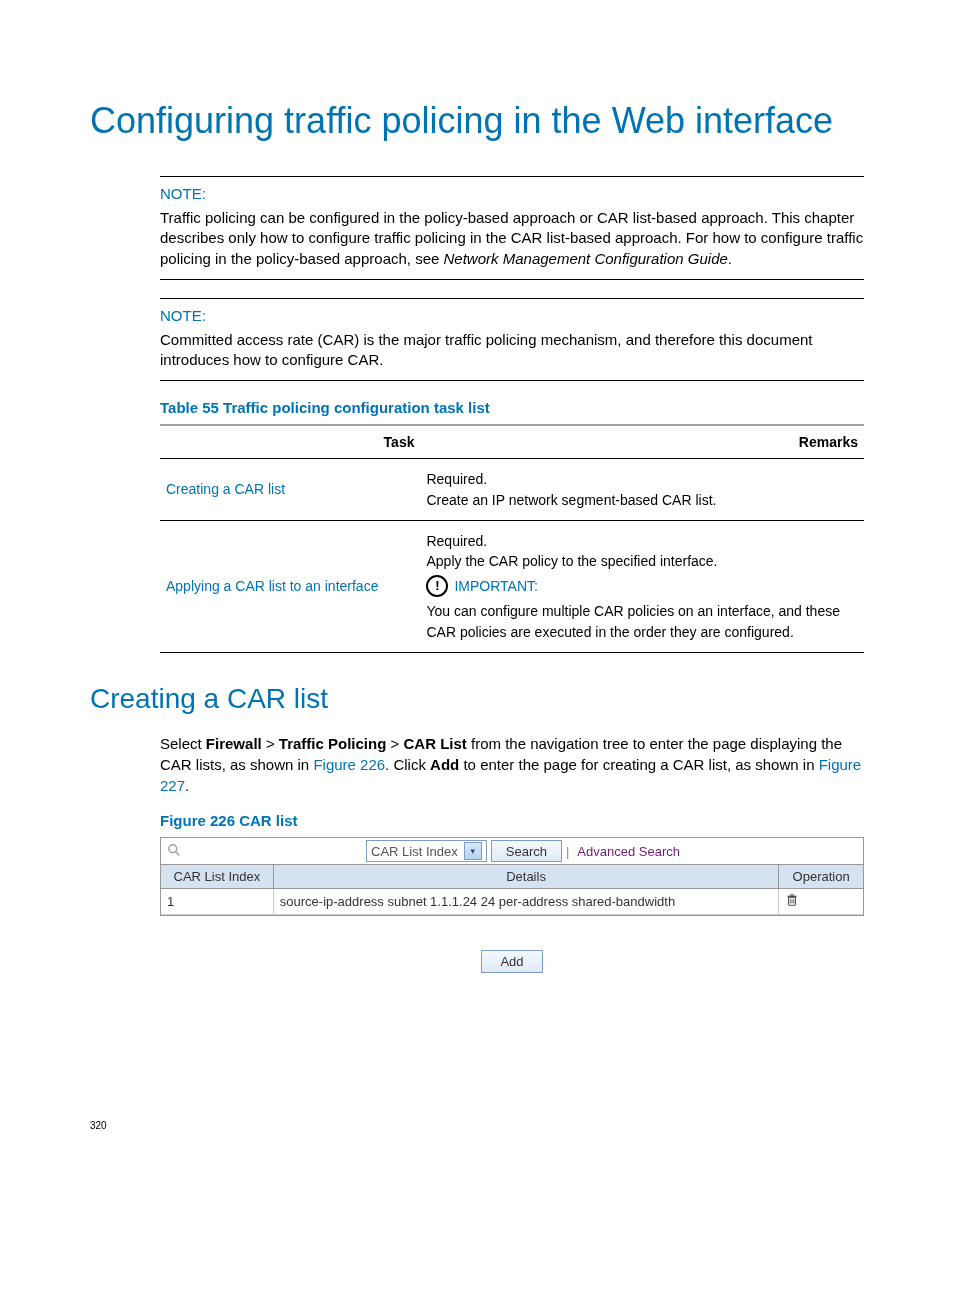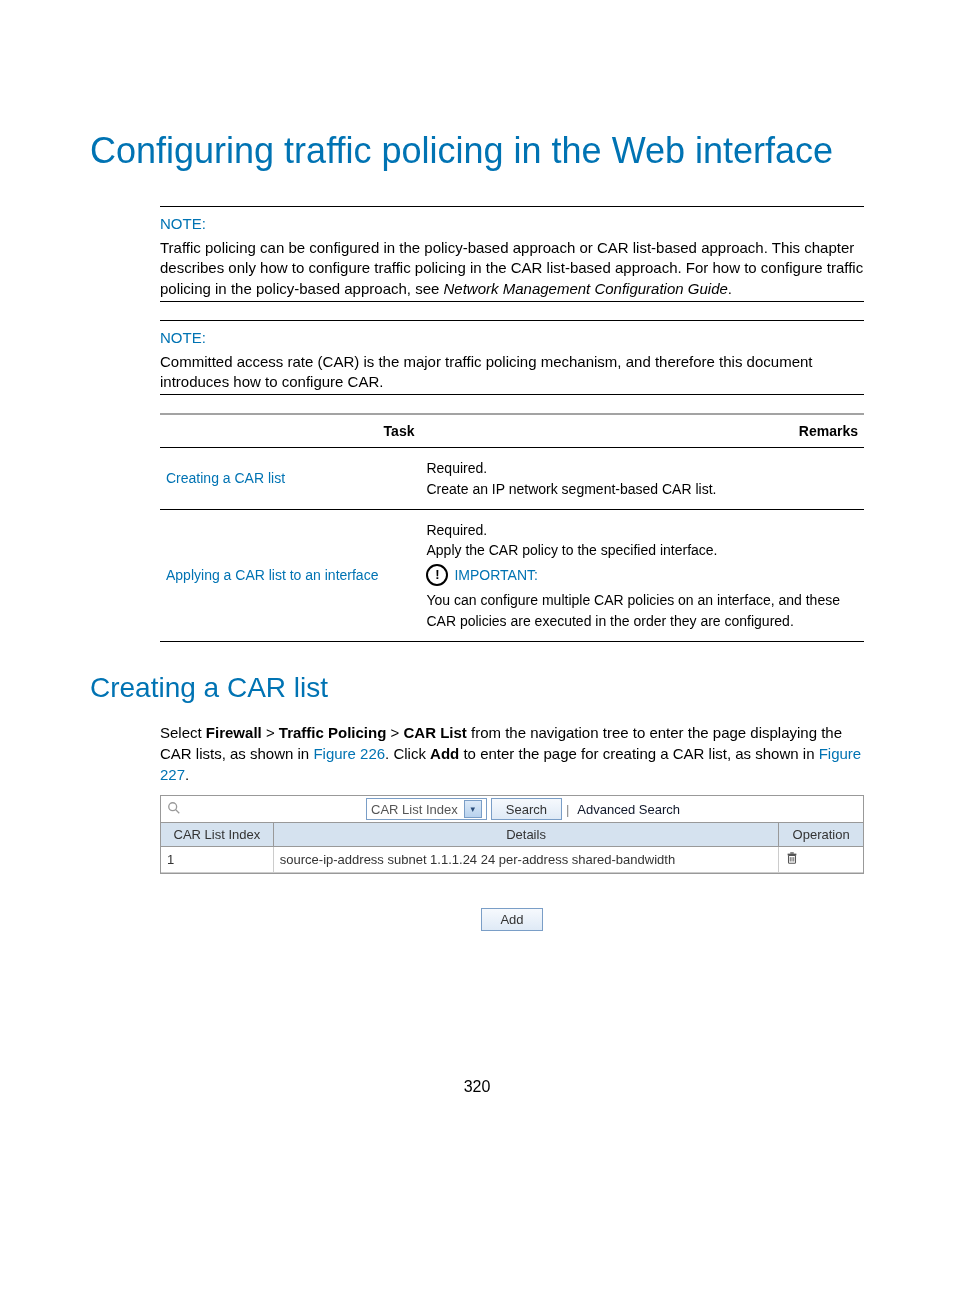--- a/index.html
+++ b/index.html
@@ -5,21 +5,20 @@
   body {
     margin: 0;
     padding: 0;
     font-family: Arial, "Helvetica Neue", Helvetica, sans-serif;
     background: #fff;
     color: #000;
     width: 954px;
   }
   .page {
     padding: 100px 90px 60px 90px;
-    margin-top: 30px;
   }
   h1.title {
     font-family: "Segoe UI Light", "Helvetica Neue", Arial, sans-serif;
     font-weight: 300;
     font-size: 36px;
     color: #0073b3;
     margin: 0 0 34px 0;
   }
   h2.section {
     font-family: "Segoe UI Light", "Helvetica Neue", Arial, sans-serif;
@@ -27,21 +26,21 @@
     font-size: 28px;
     color: #0073b3;
     margin: 30px 0 18px 0;
   }
   .indented {
     margin-left: 70px;
   }
   .note-box {
     border-top: 1px solid #000;
     border-bottom: 1px solid #000;
-    padding: 8px 0 2px 0;
+    padding: 8px 0 10px 0;
     margin-bottom: 18px;
   }
   .note-label {
     color: #0073b3;
     font-size: 15px;
     margin-bottom: 6px;
   }
   .note-text {
     font-size: 15px;
     line-height: 1.35;
@@ -150,21 +149,21 @@
     border: 1px solid #7a9ec7;
     background: linear-gradient(#f6f9fd,#dfeaf6);
     color: #333;
     padding: 1px 14px;
     font-size: 13px;
     height: 18px;
     display: inline-flex;
     align-items: center;
   }
   .adv-link {
-    color: #0f172a;
+    color: #701a75;
     margin-left: 4px;
   }
   .sep {
     color: #888;
   }
   table.data {
     border-collapse: collapse;
     width: 100%;
     font-size: 13px;
   }
@@ -196,22 +195,22 @@
     margin-top: 36px;
   }
   .add-btn {
     border: 1px solid #7a9ec7;
     background: linear-gradient(#f6f9fd,#dfeaf6);
     color: #333;
     padding: 3px 18px;
     font-size: 13px;
   }
   .page-number {
-    text-align: center;
-    font-size: 16px;
+    text-align: left;
+    font-size: 10px;
     margin-top: 150px;
   }
 </style>
 </head>
 <body>
 
 <div class="page">
 
   <h1 class="title">Configuring traffic policing in the Web interface</h1>
 
@@ -224,20 +223,21 @@
     </div>
   </div>
 
 
   <div class="indented">
     <div class="note-box">
       <div class="note-label">NOTE:</div>
       <div class="note-text">Committed access rate (CAR) is the major traffic policing mechanism, and therefore this document introduces how to configure CAR.</div>
     </div>
 
+    <div class="caption">Table 55 Traffic policing configuration task list</div>
 
     <table class="tasklist">
       <thead>
         <tr>
           <th style="width:37%">Task</th>
           <th>Remarks</th>
         </tr>
       </thead>
       <tbody>
         <tr>
@@ -263,20 +263,21 @@
     </table>
   </div>
 
   <h2 class="section">Creating a CAR list</h2>
 
   <div class="indented">
     <p class="paragraph">
       <span>Select </span><b>Firewall</b><span> &gt; </span><b>Traffic Policing</b><span> &gt; </span><b>CAR List</b><span> from the navigation tree to enter the page displaying the CAR lists, as shown in </span><span class="link">Figure 226</span><span>. Click </span><b>Add</b><span> to enter the page for creating a CAR list, as shown in </span><span class="link">Figure 227</span><span>.</span>
     </p>
 
+    <div class="caption">Figure 226 CAR list</div>
 
     <div class="figure-ui">
       <div class="search-row">
         <span class="mag-icon">
           <svg width="14" height="14" viewBox="0 0 16 16">
               <circle cx="6.5" cy="6.5" r="4.5" fill="none" stroke="#999" stroke-width="1.5"></circle>
               <line x1="10" y1="10" x2="14" y2="14" stroke="#999" stroke-width="1.5"></line>
             </svg>
         </span>
         <span class="spacer"></span>

